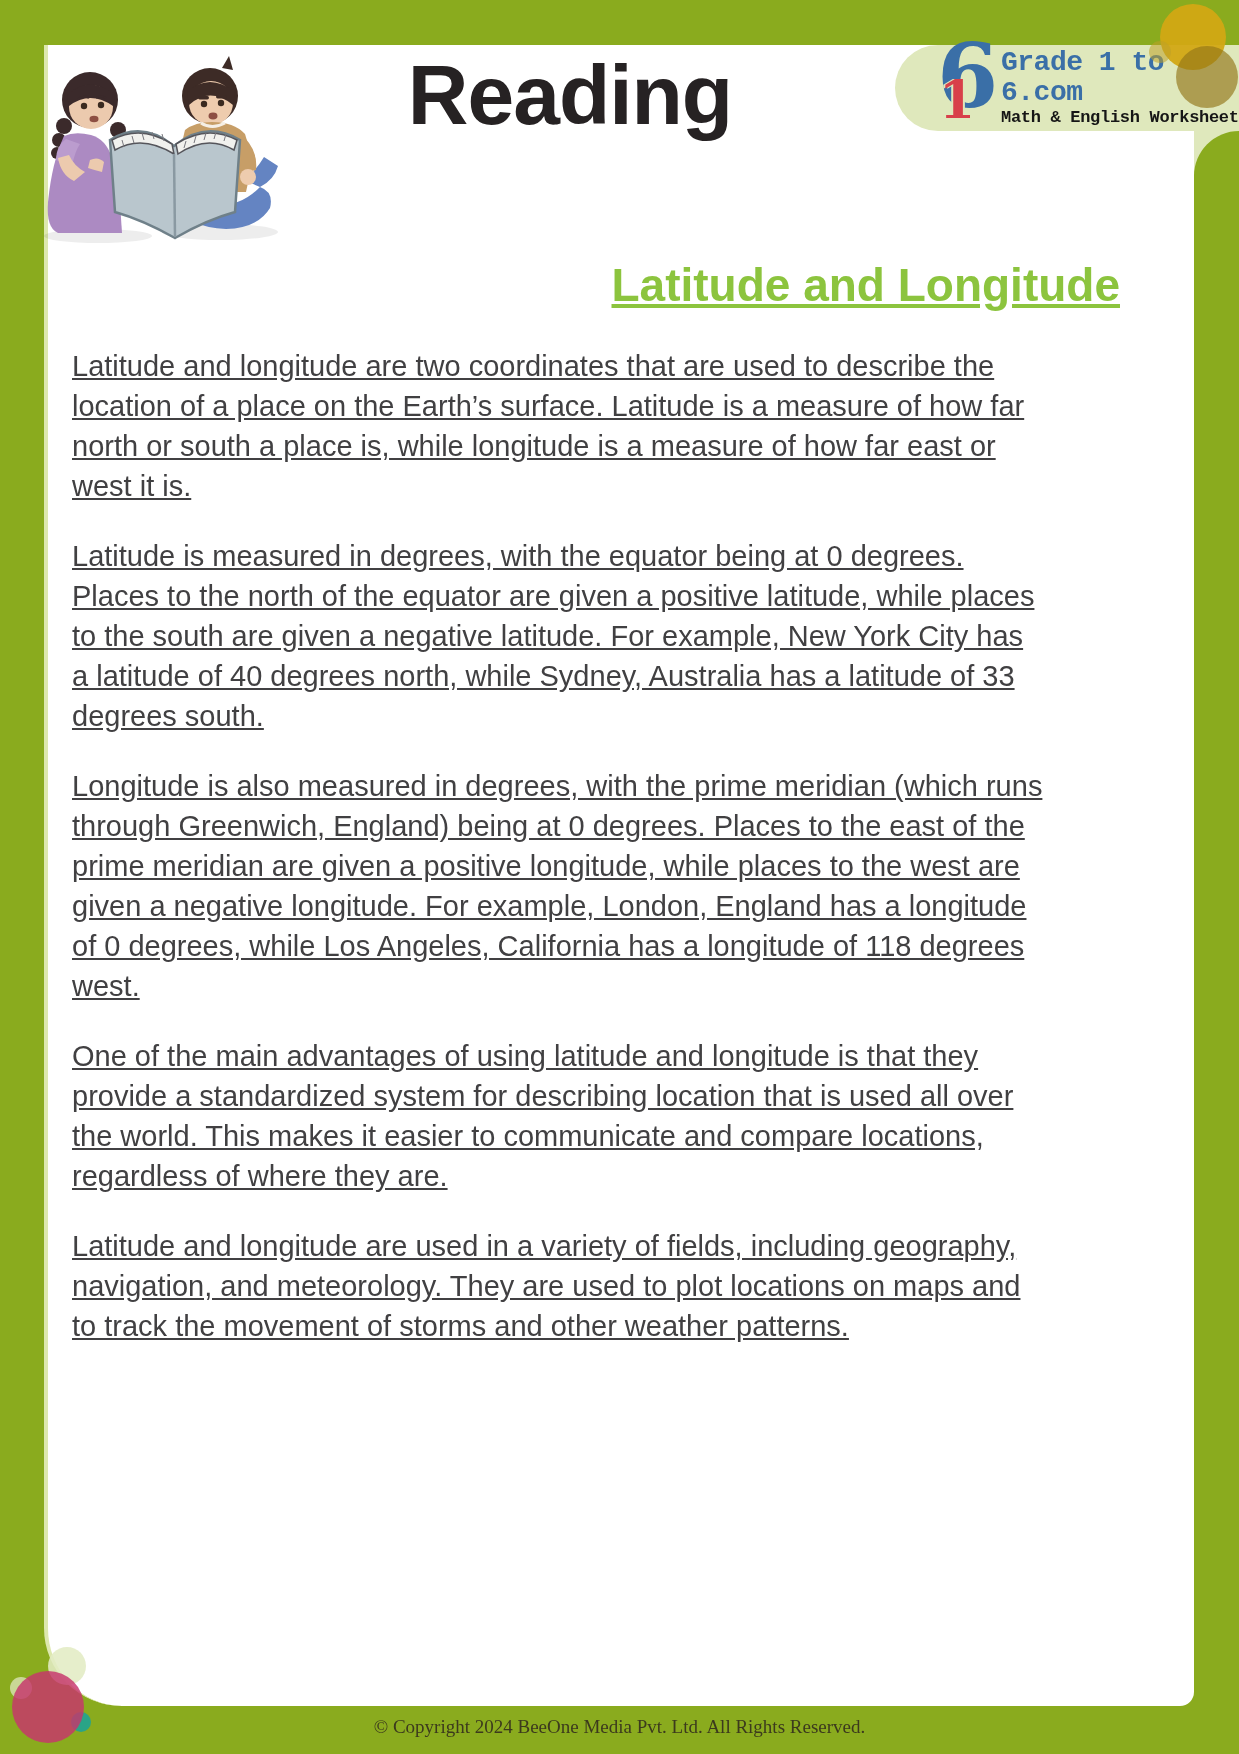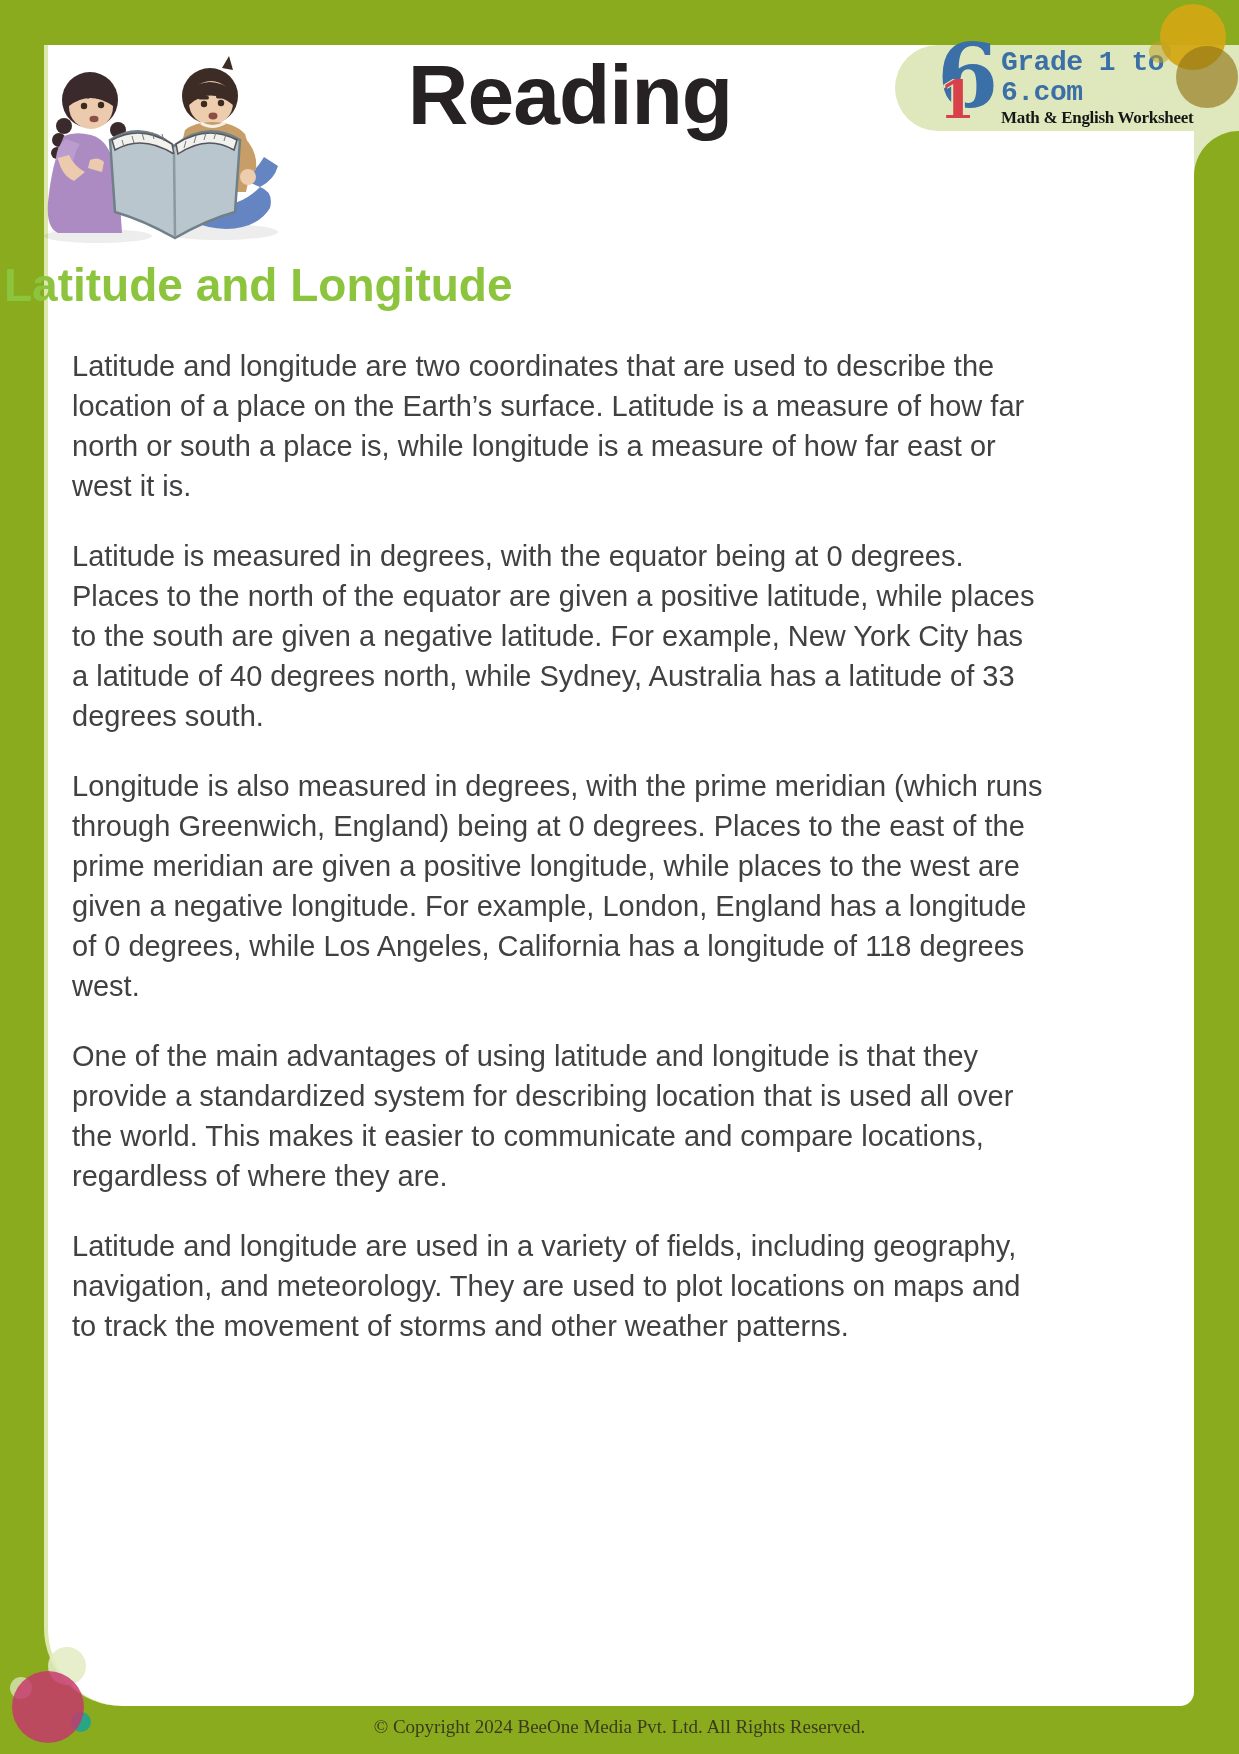--- a/index.html
+++ b/index.html
@@ -17,22 +17,22 @@
     border-bottom-right-radius:14px;
     box-sizing:border-box;
   }
   
   .title-block{
     position:absolute;left:20px;top:50px;width:1100px;
     text-align:center;color:#262223;
     font-weight:bold;font-size:84px;line-height:90px;letter-spacing:-1px;
   }
   .subtitle{
-    position:absolute;left:4px;top:258px;width:1104px;
-    text-align:left;color:#8cc43e;font-weight:bold;font-size:46px;
+    position:absolute;left:16px;top:258px;width:1104px;
+    text-align:right;color:#8cc43e;font-weight:bold;font-size:46px;text-decoration:underline;
   }
   
   .logo-band{
     position:absolute;left:895px;top:45px;width:344px;height:86px;
     background:#dfe8bc;border-radius:43px 0 0 43px;
     display:flex;align-items:center;
   }
   .logo-fillet{position:absolute;left:1194px;top:131px;width:45px;height:45px;background:#dfe8bc;}
   .logo-fillet-curve{position:absolute;left:1194px;top:131px;width:45px;height:45px;background:#8aab1e;border-top-left-radius:100%;}
   .logo-mark{position:relative;width:58px;height:84px;margin-left:42px;flex:0 0 auto;}
@@ -44,36 +44,36 @@
     position:absolute;left:2px;top:28px;font-family:"DejaVu Serif","Liberation Serif",serif;
     font-weight:bold;font-size:52px;color:#d8404a;line-height:1;
     text-shadow:-2px 0 0 #dfe8bc,2px 0 0 #dfe8bc;
   }
   .logo-text{margin-left:6px;}
   .logo-site{
     font-family:Liberation Mono, monospace;font-weight:bold;font-size:28px;
     color:#3a6fa7;letter-spacing:-0.5px;line-height:30px;
   }
   .logo-tagline{
-    font-family:Liberation Serif, serif;font-weight:bold;font-size:17px;
+    font-family:Liberation Mono, monospace;font-weight:bold;font-size:17px;
     color:#161616;letter-spacing:-0.3px;line-height:20px;
   }
   
   .circle{position:absolute;border-radius:50%;}
   .c-gold     {left:1160px;top:4px;  width:66px;height:66px;background:rgba(210,168,20,0.95);}
   .c-gold-sm  {left:1149px;top:41px; width:22px;height:22px;background:rgba(190,160,40,0.55);}
   .c-olive    {left:1176px;top:46px; width:62px;height:62px;background:rgba(146,117,23,0.65);}
   .c-cream    {left:48px;  top:1647px;width:38px;height:38px;background:rgba(226,236,196,0.88);}
   .c-pale-sm  {left:10px;  top:1677px;width:22px;height:22px;background:rgba(235,240,215,0.65);}
   .c-teal     {left:71px;  top:1712px;width:20px;height:20px;background:#2aa487;}
   .c-magenta  {left:12px;  top:1671px;width:72px;height:72px;background:rgba(199,52,109,0.82);}
   
   .passage{
     position:absolute;left:72px;top:346px;width:975px;
-    color:#414042;font-size:29px;line-height:40px;
+    color:#414042;font-size:29px;line-height:40px;text-decoration:underline;
   }
   .passage p{margin:0 0 30px 0;}
   
   .footer{
     position:absolute;left:0;top:1706px;width:1239px;height:48px;
     text-align:center;line-height:42px;
     font-family:"Liberation Serif",serif;font-size:19px;color:#3c3a1d;
   }
   .kids{position:absolute;left:28px;top:40px;width:272px;height:208px;}
 </style>

